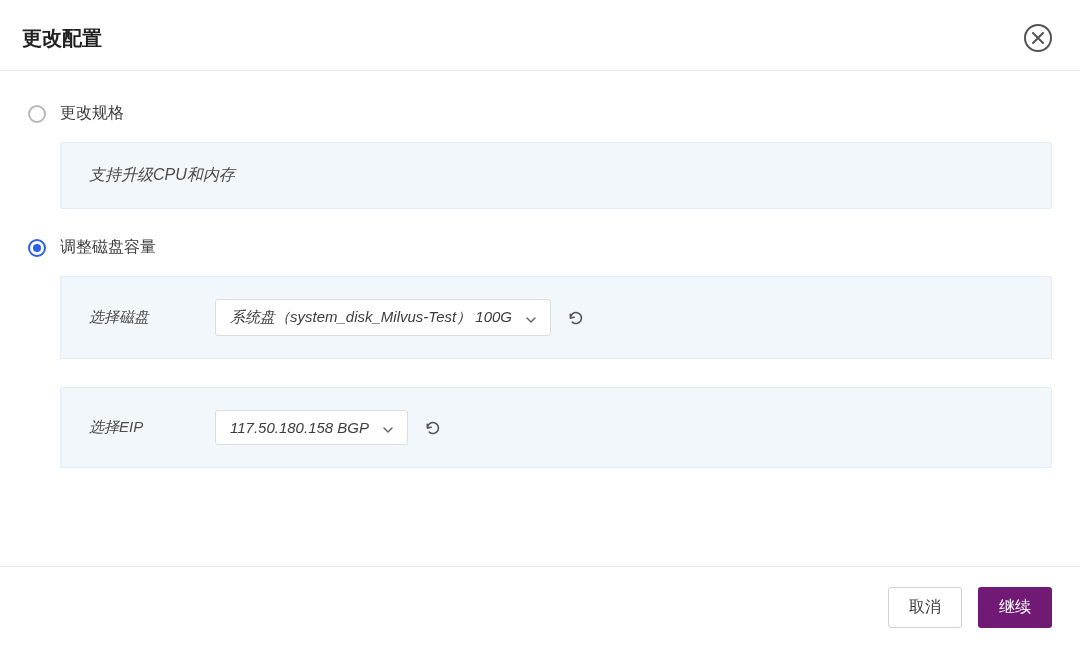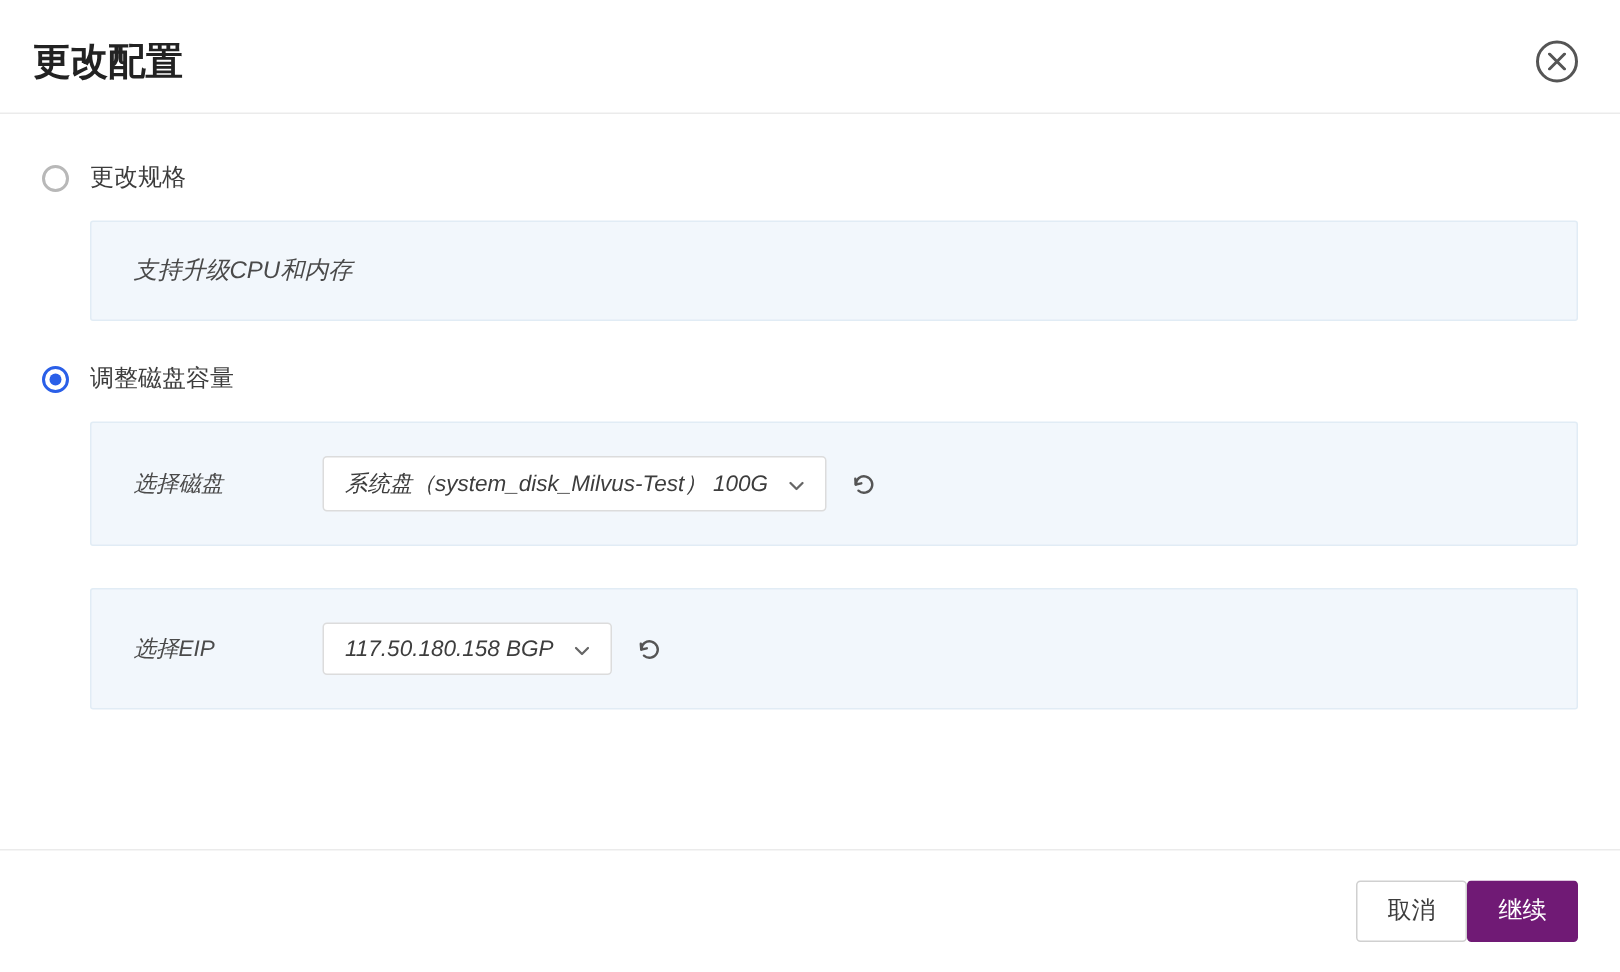--- a/index.html
+++ b/index.html
@@ -17,21 +17,21 @@
     flex-direction: column;
   }
   .modal-header {
     display: flex;
     align-items: center;
     justify-content: space-between;
     padding: 24px 28px 18px 22px;
     border-bottom: 1px solid #ebebeb;
   }
   .modal-title {
-    font-size: 25px;
+    font-size: 20px;
     font-weight: 600;
     color: #222;
   }
   .close-btn {
     width: 28px;
     height: 28px;
     border-radius: 50%;
     border: 2px solid #555;
     display: flex;
     align-items: center;
@@ -119,21 +119,21 @@
     cursor: pointer;
     color: #3d3d3d;
     display: inline-flex;
     align-items: center;
   }
   .modal-footer {
     border-top: 1px solid #ebebeb;
     padding: 20px 28px;
     display: flex;
     justify-content: flex-end;
-    gap: 0;
+    gap: 16px;
   }
   .btn {
     font-size: 16px;
     padding: 9px 20px;
     border-radius: 3px;
     cursor: pointer;
     border: 1px solid transparent;
   }
   .btn-secondary {
     background: #fff;

